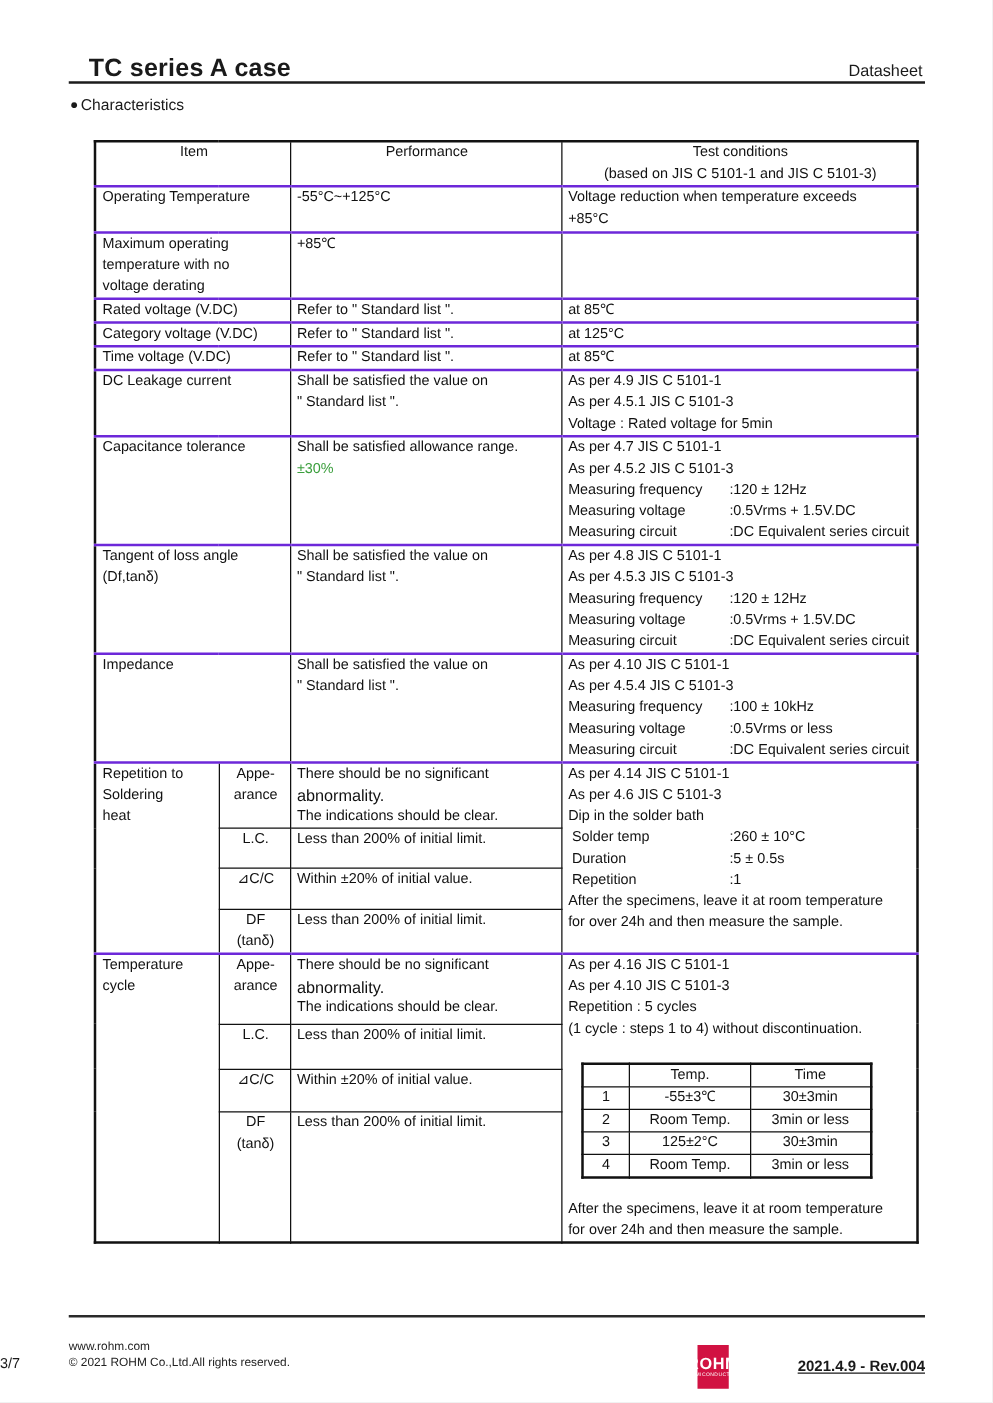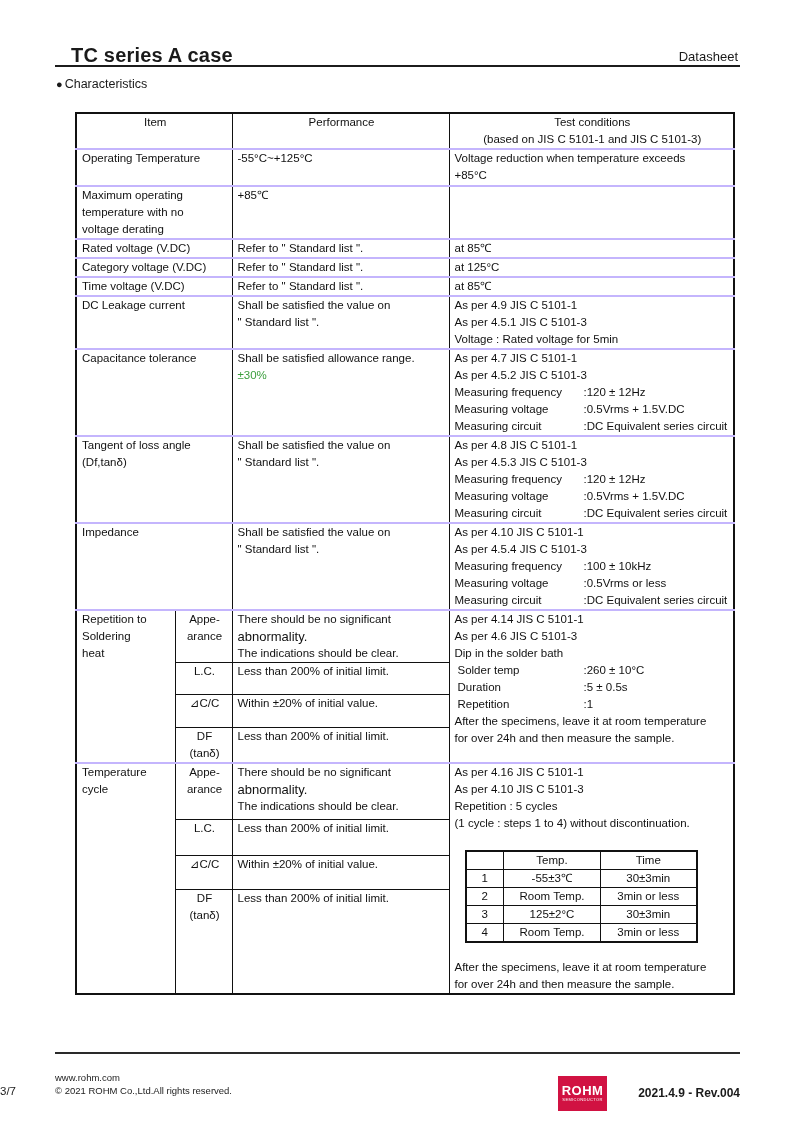--- a/index.html
+++ b/index.html
@@ -11,21 +11,21 @@
   .hdr-ds{position:absolute;right:56px;top:49px;font-size:13px;}
   .hdr-rule{position:absolute;left:55px;width:685px;top:65px;border-top:2px solid #1c1c1c;}
   .section{position:absolute;left:56px;top:77px;font-size:12.5px;display:flex;align-items:center;}
   .section .bullet{font-size:11px;margin-right:2px;line-height:12px;}
 
   
   .tbl-wrap{position:absolute;left:75px;top:112px;}
   table.main{border-collapse:collapse;table-layout:fixed;width:658px;border:2px solid #111;
              font-size:11.5px;line-height:17px;color:#111;}
   table.main td{border:1px solid #111;vertical-align:top;padding:0 3px 0 5px;}
-  table.main tr.maj>td{border-top:2px solid #c4b5fd;}
+  table.main tr.maj>td{border-top:2px solid #6d28d9;}
   td.thc{vertical-align:middle;text-align:center;padding:0 2px;}
   td.sub{text-align:center;padding:1px 1px 0 1px;}
   td.testcell{padding:2px 1px 0 5px;}
   .big{font-size:13px;}
   .green{color:#3a9e3c;}
   .kv{display:flex;white-space:nowrap;}
   .kv-k{width:129px;flex:none;}
   .kv.ind{padding-left:3px;}
   .kv.ind .kv-k{width:126px;}
 
@@ -36,25 +36,25 @@
   
   table.cycle{border-collapse:collapse;table-layout:fixed;margin:18px 0 0 10px;
               border:2px solid #111;font-size:11.5px;text-align:center;}
   table.cycle td{border:1px solid #111;height:16px;padding:0 2px;vertical-align:middle;margin-top:16px;}
   .after-block{margin-top:16px;}
 
   
   .ft-rule{position:absolute;left:55px;width:685px;top:1052px;border-top:2px solid #2a2a2a;}
   .ft-left{position:absolute;left:55px;top:1071px;font-size:9.5px;line-height:13px;color:#222;}
   .ft-page{position:absolute;left:0;width:794px;top:1085px;text-align:left;font-size:11.5px;}
-  .logo{position:absolute;left:558px;top:1076px;width:49px;height:35px;background:#d11242;
+  .logo{position:absolute;left:558px;top:1076px;width:25px;height:35px;background:#d11242;
         color:#fff;display:flex;flex-direction:column;align-items:center;justify-content:center;}
   .logo-main{font-weight:bold;font-size:13px;line-height:12px;letter-spacing:0.5px;}
   .logo-sub{font-size:4px;line-height:5px;letter-spacing:0.35px;}
-  .ft-rev{position:absolute;right:54px;top:1086px;font-size:12px;font-weight:bold;}
+  .ft-rev{position:absolute;right:54px;top:1086px;font-size:12px;font-weight:bold;text-decoration:underline;}
 </style>
 </head>
 <body>
 
 <div class="page">
 
   <div class="hdr-title">TC series A case</div>
   <div class="hdr-ds">Datasheet</div>
   <div class="hdr-rule"></div>
   <div class="section">

